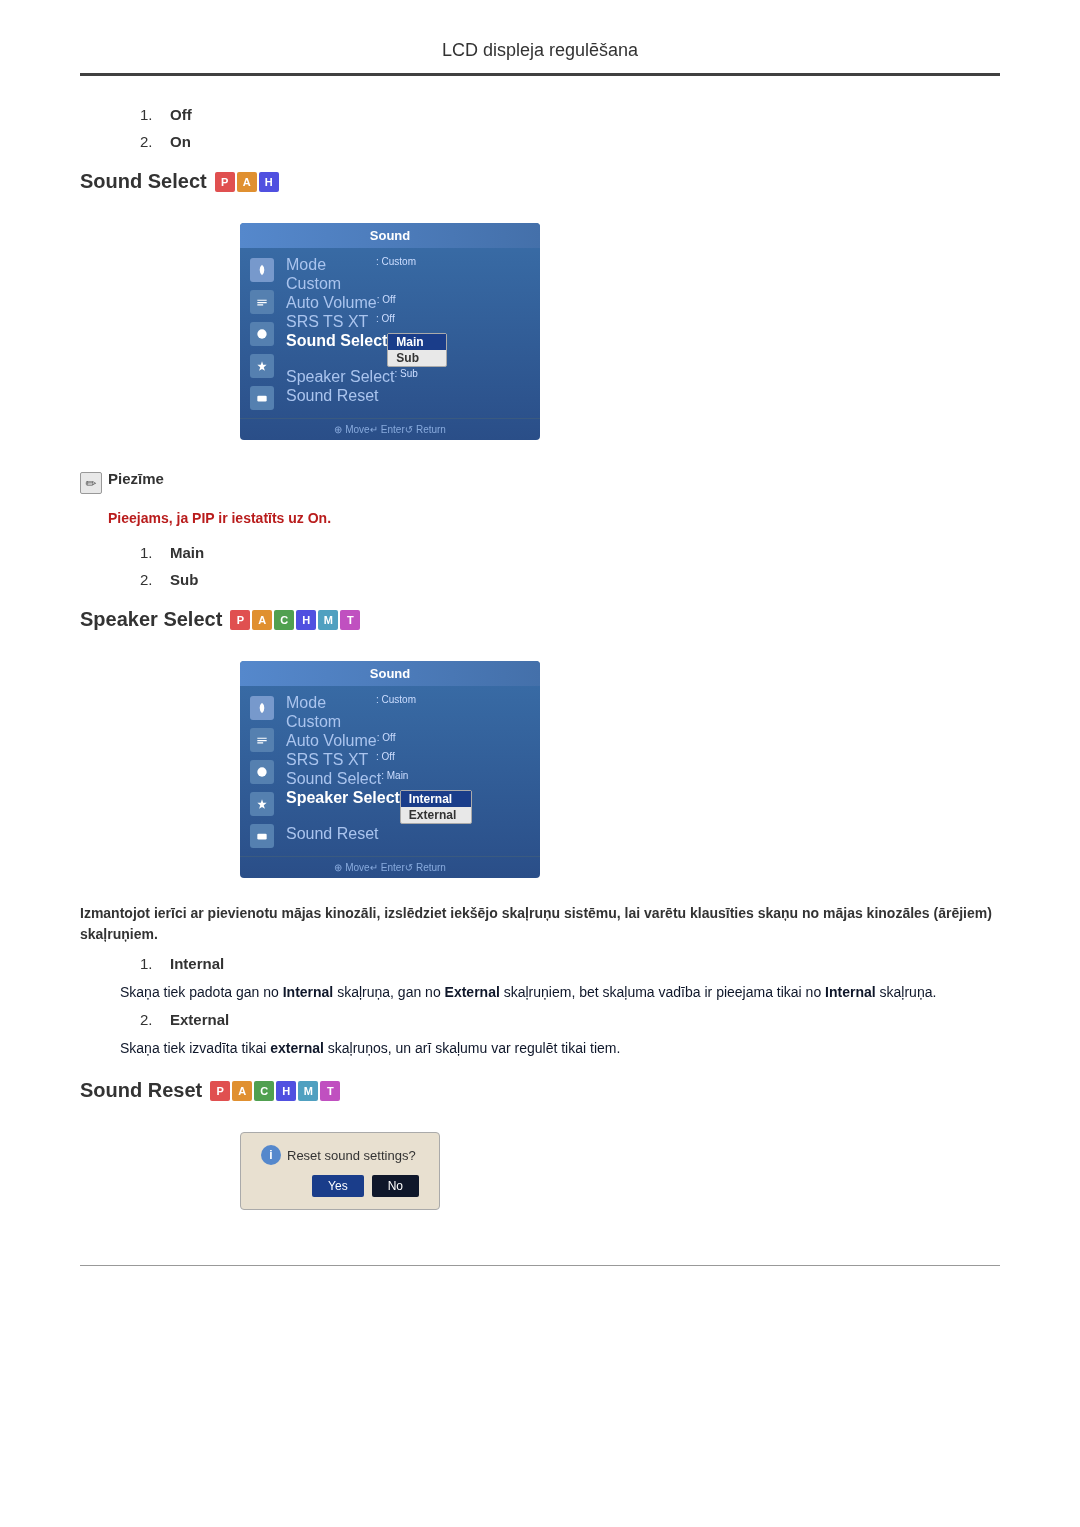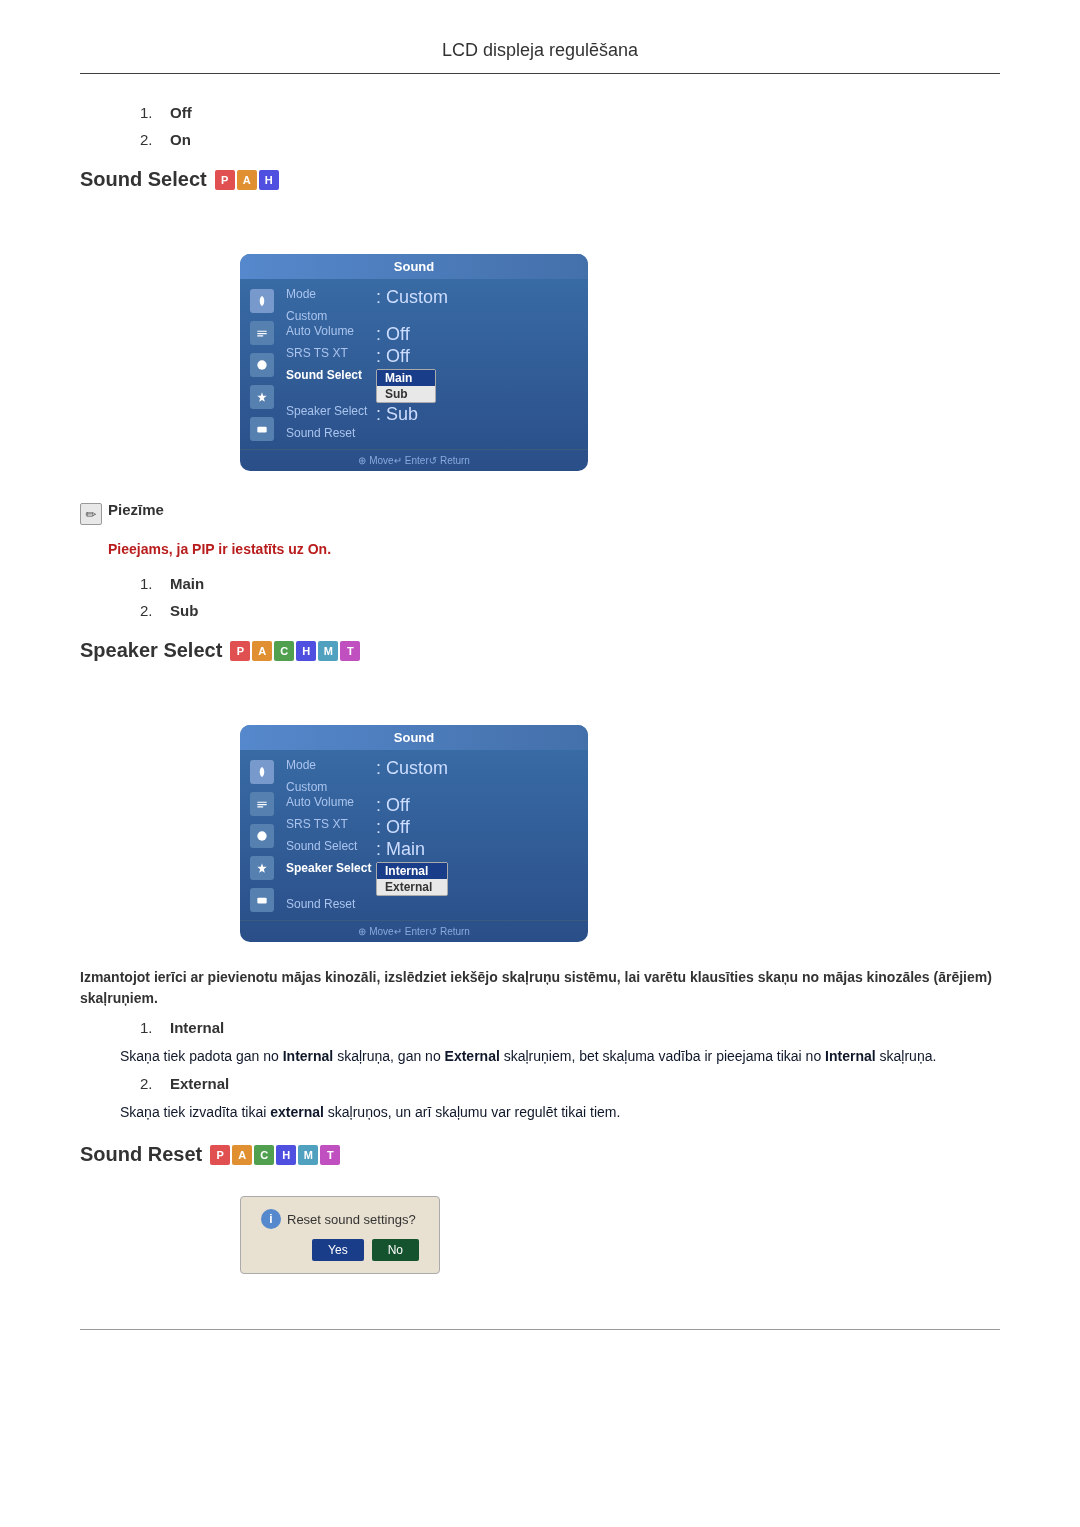--- a/index.html
+++ b/index.html
@@ -15,21 +15,21 @@
     .page-container {
       padding: 40px 80px;
       max-width: 1080px;
     }
 
     .page-title {
       text-align: center;
       font-size: 18px;
       color: #333;
       padding-bottom: 12px;
-      border-bottom: 1px solid #404040;
+      border-bottom: 3px solid #404040;
       margin-bottom: 30px;
     }
 
     .numbered-item {
       display: flex;
       align-items: baseline;
       margin-bottom: 10px;
       margin-left: 60px;
     }
 
@@ -77,26 +77,25 @@
     .badge-c { background-color: #50a050; }
     .badge-m { background-color: #50a0c0; }
     .badge-t { background-color: #c050c0; }
 
     .screen-container {
       margin: 15px 0 15px 160px;
       display: inline-block;
     }
 
     .osd-screen {
-      width: 348px;
+      width: 300px;
       background: linear-gradient(to bottom, #3a6ea8, #2a4e88);
-      border-radius: 10px;
+      border-radius: 4px;
       overflow: hidden;
       font-size: 12px;
-      margin-top: 33px;
     }
 
     .osd-title-bar {
       background: linear-gradient(to right, #5588cc, #4470aa);
       color: white;
       text-align: center;
       padding: 5px 0;
       font-size: 13px;
       font-weight: bold;
     }
@@ -272,44 +271,44 @@
       background: #1a3d8a;
       color: white;
       border: none;
       padding: 4px 16px;
       font-size: 12px;
       border-radius: 2px;
       cursor: pointer;
     }
 
     .reset-btn.no {
-      background: #14532d;
+      background: #0f172a;
     }
 
     .page-footer {
       border-top: 1px solid #999;
       margin-top: 40px;
       padding-top: 10px;
     }
 
     .osd-sound-row {
       display: flex;
       align-items: flex-start;
       margin-bottom: 1px;
     }
 
     .row-label {
       color: #aac4ee;
-      font-size: 12px;
+      font-size: 16px;
       min-width: 90px;
     }
 
     .row-value {
       color: #ccddff;
-      font-size: 18px;
+      font-size: 10px;
     }
 
     .row-selected {
       color: #ffffff;
       font-weight: bold;
     }
   </style>
 </head>
 <body>
 

